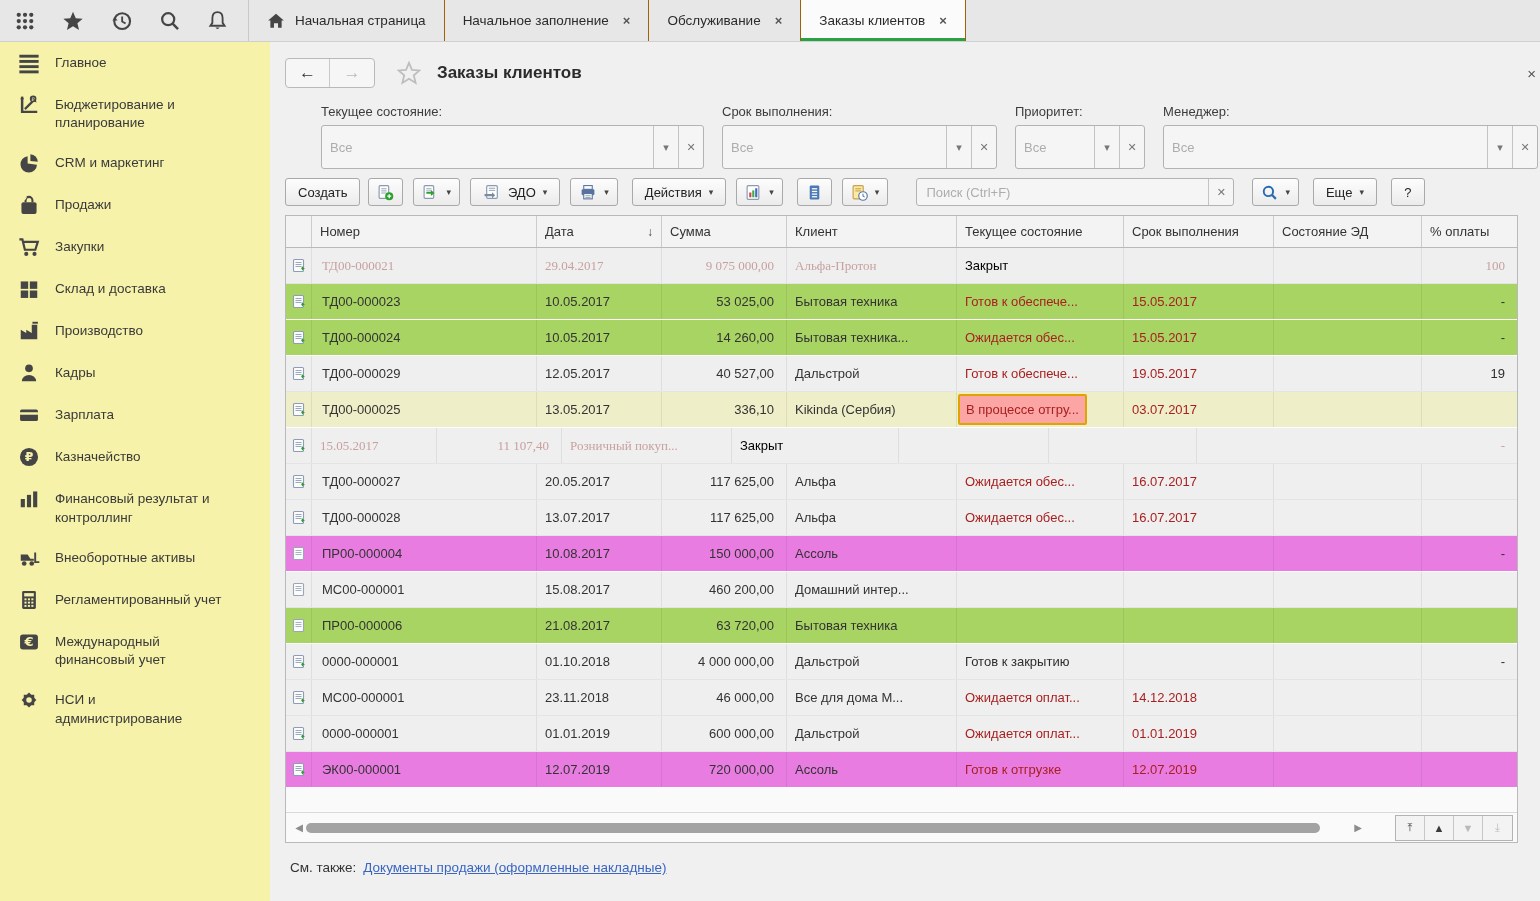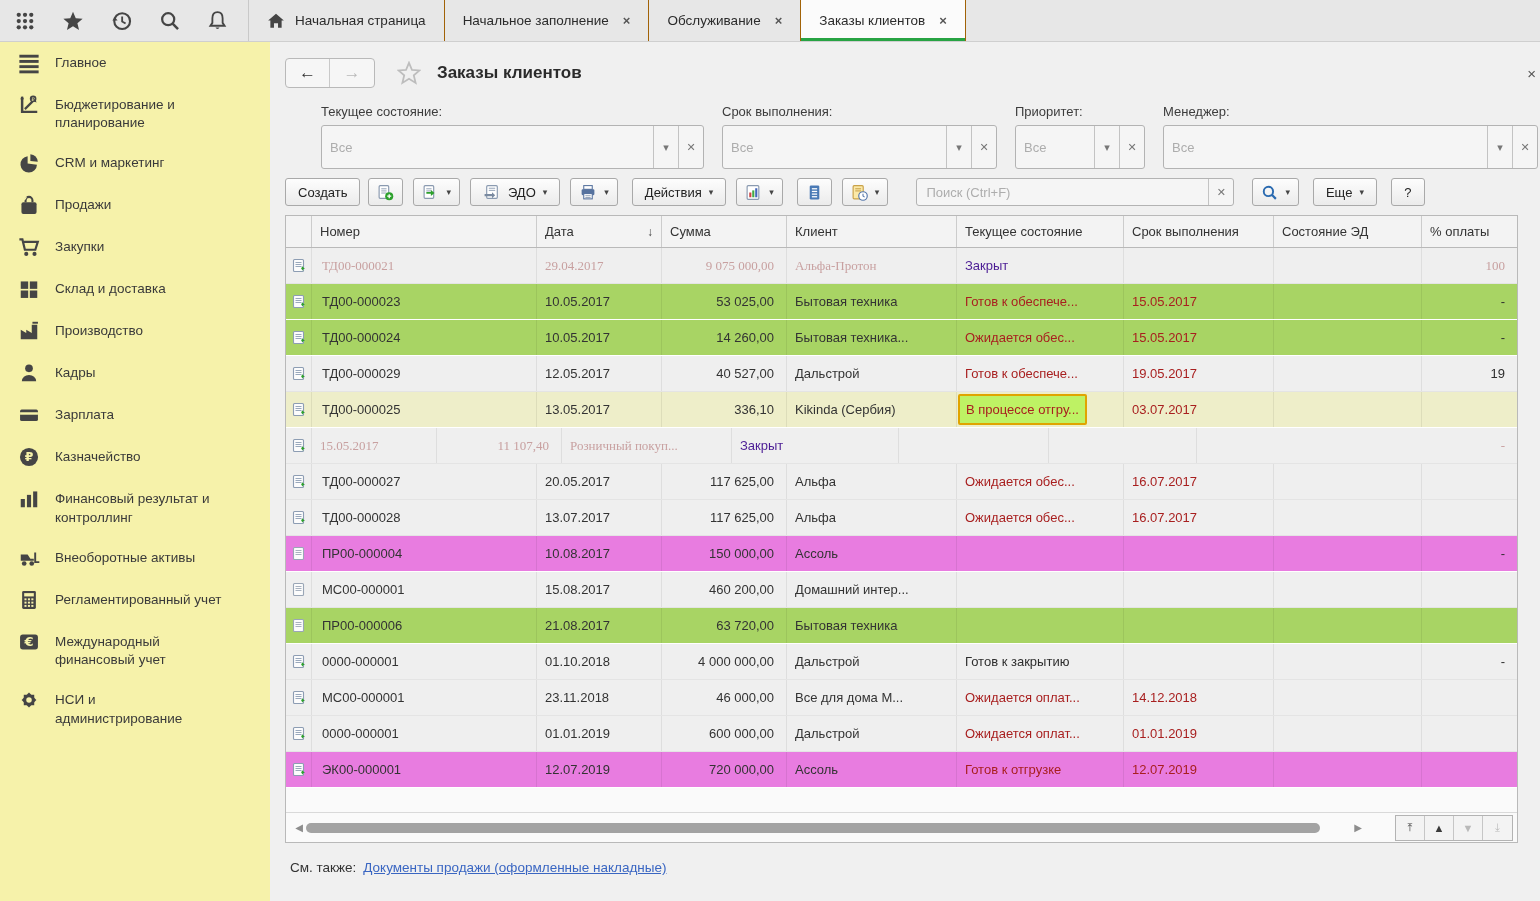--- a/index.html
+++ b/index.html
@@ -65,25 +65,25 @@
   .g-body { flex:none; }
   .g-row { display:flex; height:36px; background:#efefef; border-bottom:1px solid #e4e4e4; cursor:pointer; }
   .g-row .cell { display:flex; align-items:center; padding:0 8px; border-right:1px solid rgba(0,0,0,0.07); overflow:hidden; white-space:nowrap; }
   .g-row .cell:last-child { border-right:none; }
   .cell.num-cell { gap:7px; padding-left:14px; }
   .cell.right { justify-content:flex-end; padding-right:12px; }
   .g-row.green { background:var(--green-row); border-bottom-color:#fff; }
   .g-row.magenta { background:var(--magenta-row); border-bottom-color:#fff; }
   .g-row.selected { background:var(--selected-row); border-bottom-color:#fff; }
   .t-red { color:var(--status-red); }
-  .t-gray { color:#4c1d95; }
+  .t-gray { color:#000000; }
   .t-black { color:#2e2e2e; }
   .g-row.closed .t-main { color:#c8a0a0;font-family:Liberation Serif, serif; }
   .t-main { color:#333; }
-  .focus-box { border:2px solid #e0a400; background:#bef264; border-radius:2px; padding:6px 6px; margin-left:-7px; color:var(--status-red); }
+  .focus-box { border:2px solid #e0a400; background:#fca5a5; border-radius:2px; padding:6px 6px; margin-left:-7px; color:var(--status-red); }
   .g-filler { flex:1; background:#fafafa; }
   
   .g-scroll { height:30px; flex:none; display:flex; align-items:center; padding:0 4px 0 6px; background:#fafafa; border-top:1px solid #d9d9d9; }
   .sc-arrow { width:14px; color:#8d8d8d; font-size:10px; display:flex; align-items:center; justify-content:center; cursor:pointer; }
   .sc-track { flex:1; height:12px; display:flex; align-items:center; }
   .sc-thumb { height:10px; width:97%; background:#a3a3a3; border-radius:5px; cursor:pointer; }
   .nav4 { display:flex; border:1px solid #b3b3b3; background:#f3f3f3; margin-left:30px; }
   .nav4 .n-btn { width:29px; height:24px; display:flex; align-items:center; justify-content:center; border-right:1px solid #c6c6c6; cursor:pointer; font-size:11px; }
   .nav4 .n-btn:last-child { border-right:none; }
   .n-dark{color:#3a3a3a}.n-light{color:#b9b9b9}

